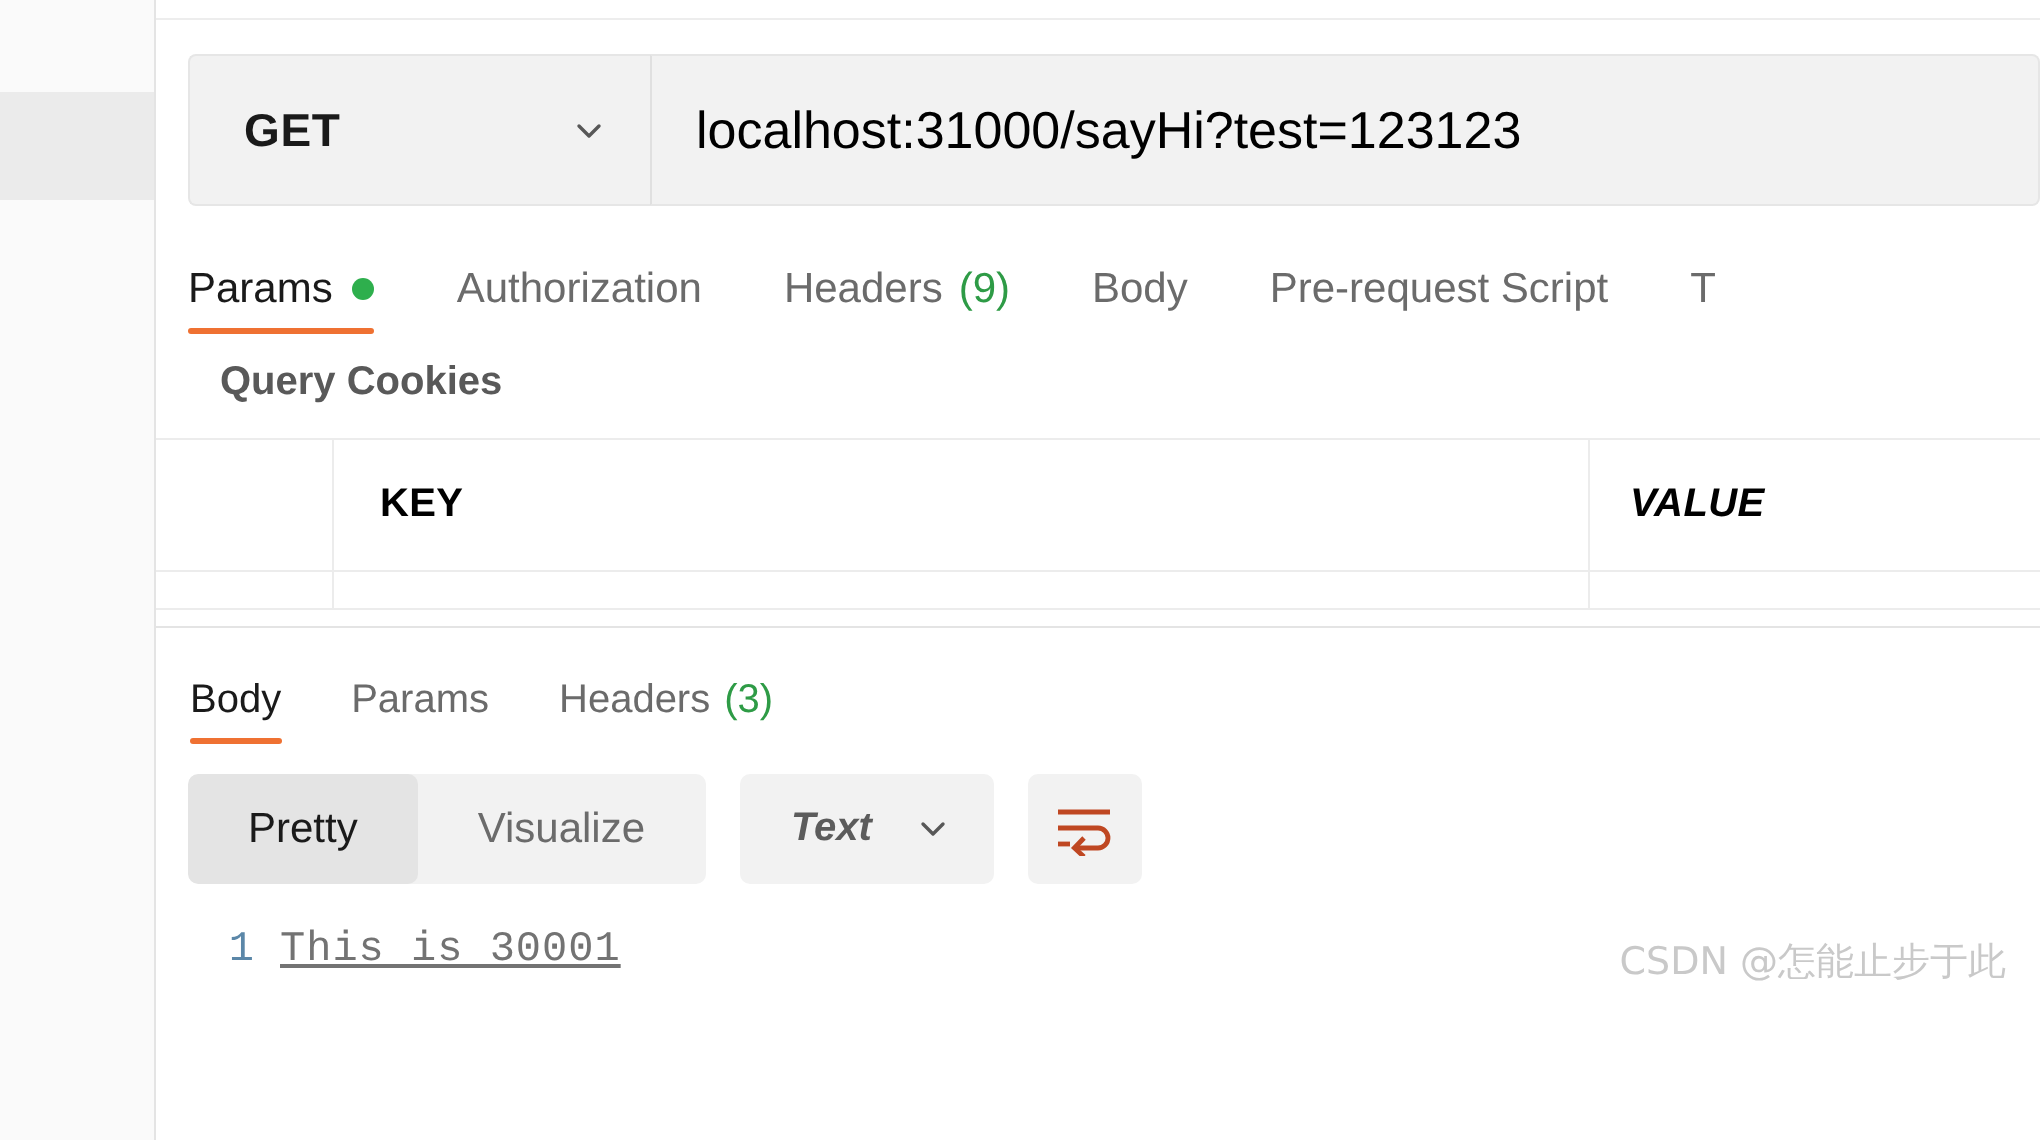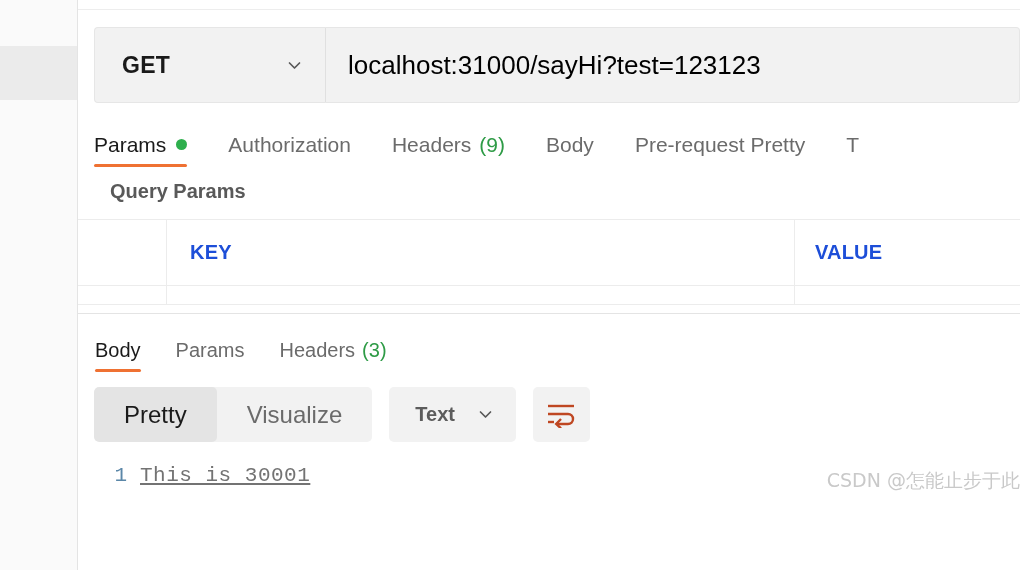--- a/index.html
+++ b/index.html
@@ -193,25 +193,26 @@
     box-sizing: border-box;
     min-width: 0;
   }
   .cell-value {
     width: 225px;
     flex: 0 0 225px;
     display: flex;
     align-items: center;
     padding-left: 20px;
     box-sizing: border-box;
+    font-style: italic;
   }
   .col-head {
     font-size: 20px;
     font-weight: bold;
-    color: #1d4ed8;
+    color: #000000;
     letter-spacing: 0.2px;
   }
 
   .pane-split {
     height: 8px;
     background: #ffffff;
     border-bottom: 1px solid #e4e4e4;
     flex: 0 0 auto;
   }
 
@@ -266,21 +267,21 @@
     background: #f2f2f2;
     border-radius: 5px;
     height: 55px;
     align-items: stretch;
     overflow: hidden;
   }
   .seg-item {
     display: flex;
     align-items: center;
     justify-content: center;
-    font-size: 24px;
+    font-size: 21px;
     color: #6b6b6b;
     padding: 0 30px;
   }
   .seg-item.active {
     background: #e4e4e4;
     color: #1a1a1a;
     border-radius: 5px;
   }
   .typebox {
     margin-left: 17px;
@@ -289,20 +290,21 @@
     border-radius: 5px;
     display: flex;
     align-items: center;
     padding: 0 22px 0 26px;
     box-sizing: border-box;
   }
   .typebox .type-label {
     font-size: 20px;
     color: #5c5c5c;
     font-weight: bold;
+    font-style: italic;
   }
   .typebox .chev { margin-left: 22px; }
 
   .wrapbtn {
     margin-left: 17px;
     width: 57px;
     height: 55px;
     background: #f2f2f2;
     border-radius: 5px;
     display: flex;
@@ -330,21 +332,21 @@
   .code-text {
     color: #737373;
     white-space: pre;
     letter-spacing: 0.5px;
     text-decoration: underline;
   }
 
   
   .watermark {
     position: absolute;
-    right: 0;
+    right: 17px;
     bottom: 10px;
     font-size: 19px;
     color: #c9c9c9;
     white-space: nowrap;
     font-family: "DejaVu Sans", sans-serif;
   }
 </style>
 </head>
 <body>
 
@@ -384,28 +386,28 @@
         <span>Authorization</span>
       </div>
       <div class="tab">
         <span>Headers</span>
         <span class="count">(9)</span>
       </div>
       <div class="tab">
         <span>Body</span>
       </div>
       <div class="tab">
-        <span>Pre-request Pretty</span>
+        <span>Pre-request Script</span>
       </div>
       <div class="tab clipped">
         <span>T</span>
       </div>
     </div>
 
-    <div class="qp-title">Query Params</div>
+    <div class="qp-title">Query Cookies</div>
 
     <div class="param-table">
       <div class="param-row">
         <div class="cell-check"></div>
         <div class="cell-key">
           <span class="col-head">KEY</span>
         </div>
         <div class="cell-value">
           <span class="col-head">VALUE</span>
         </div>

